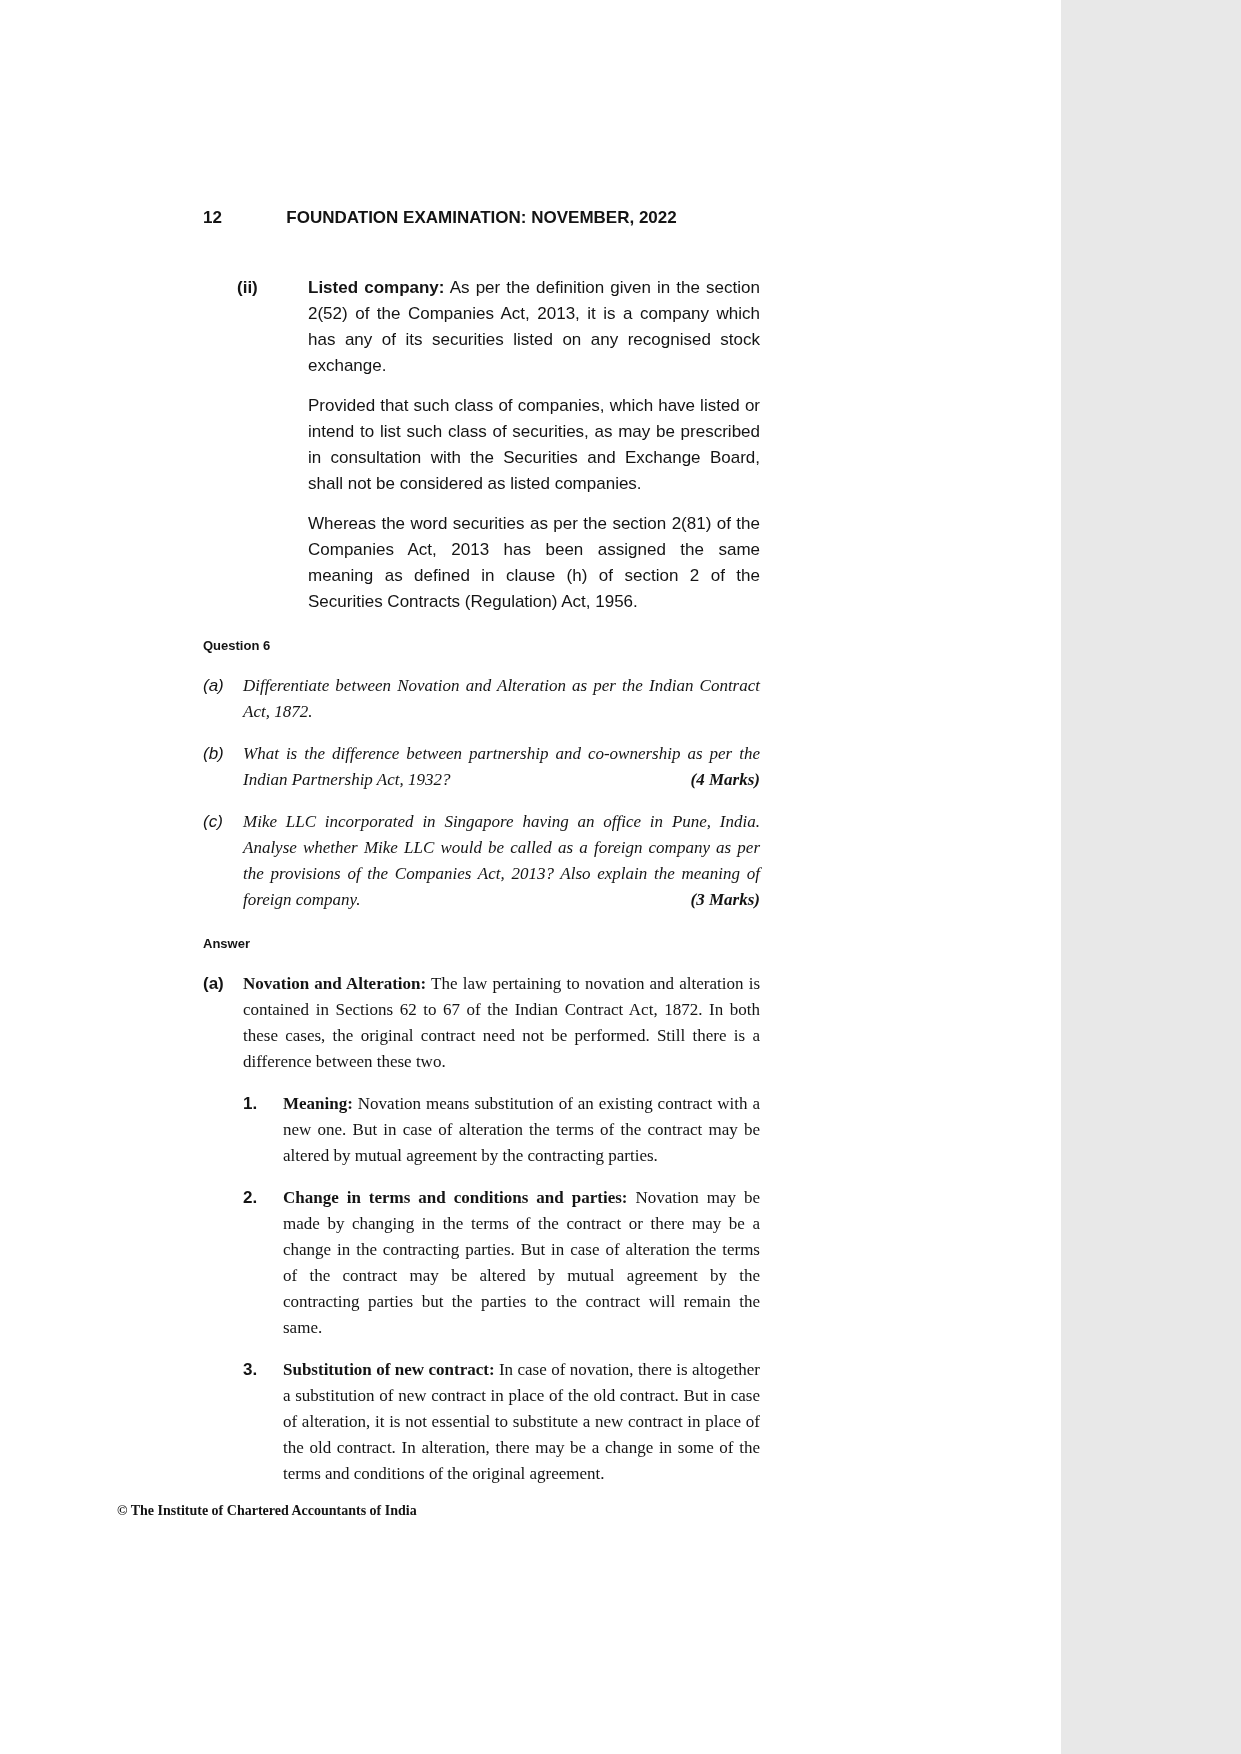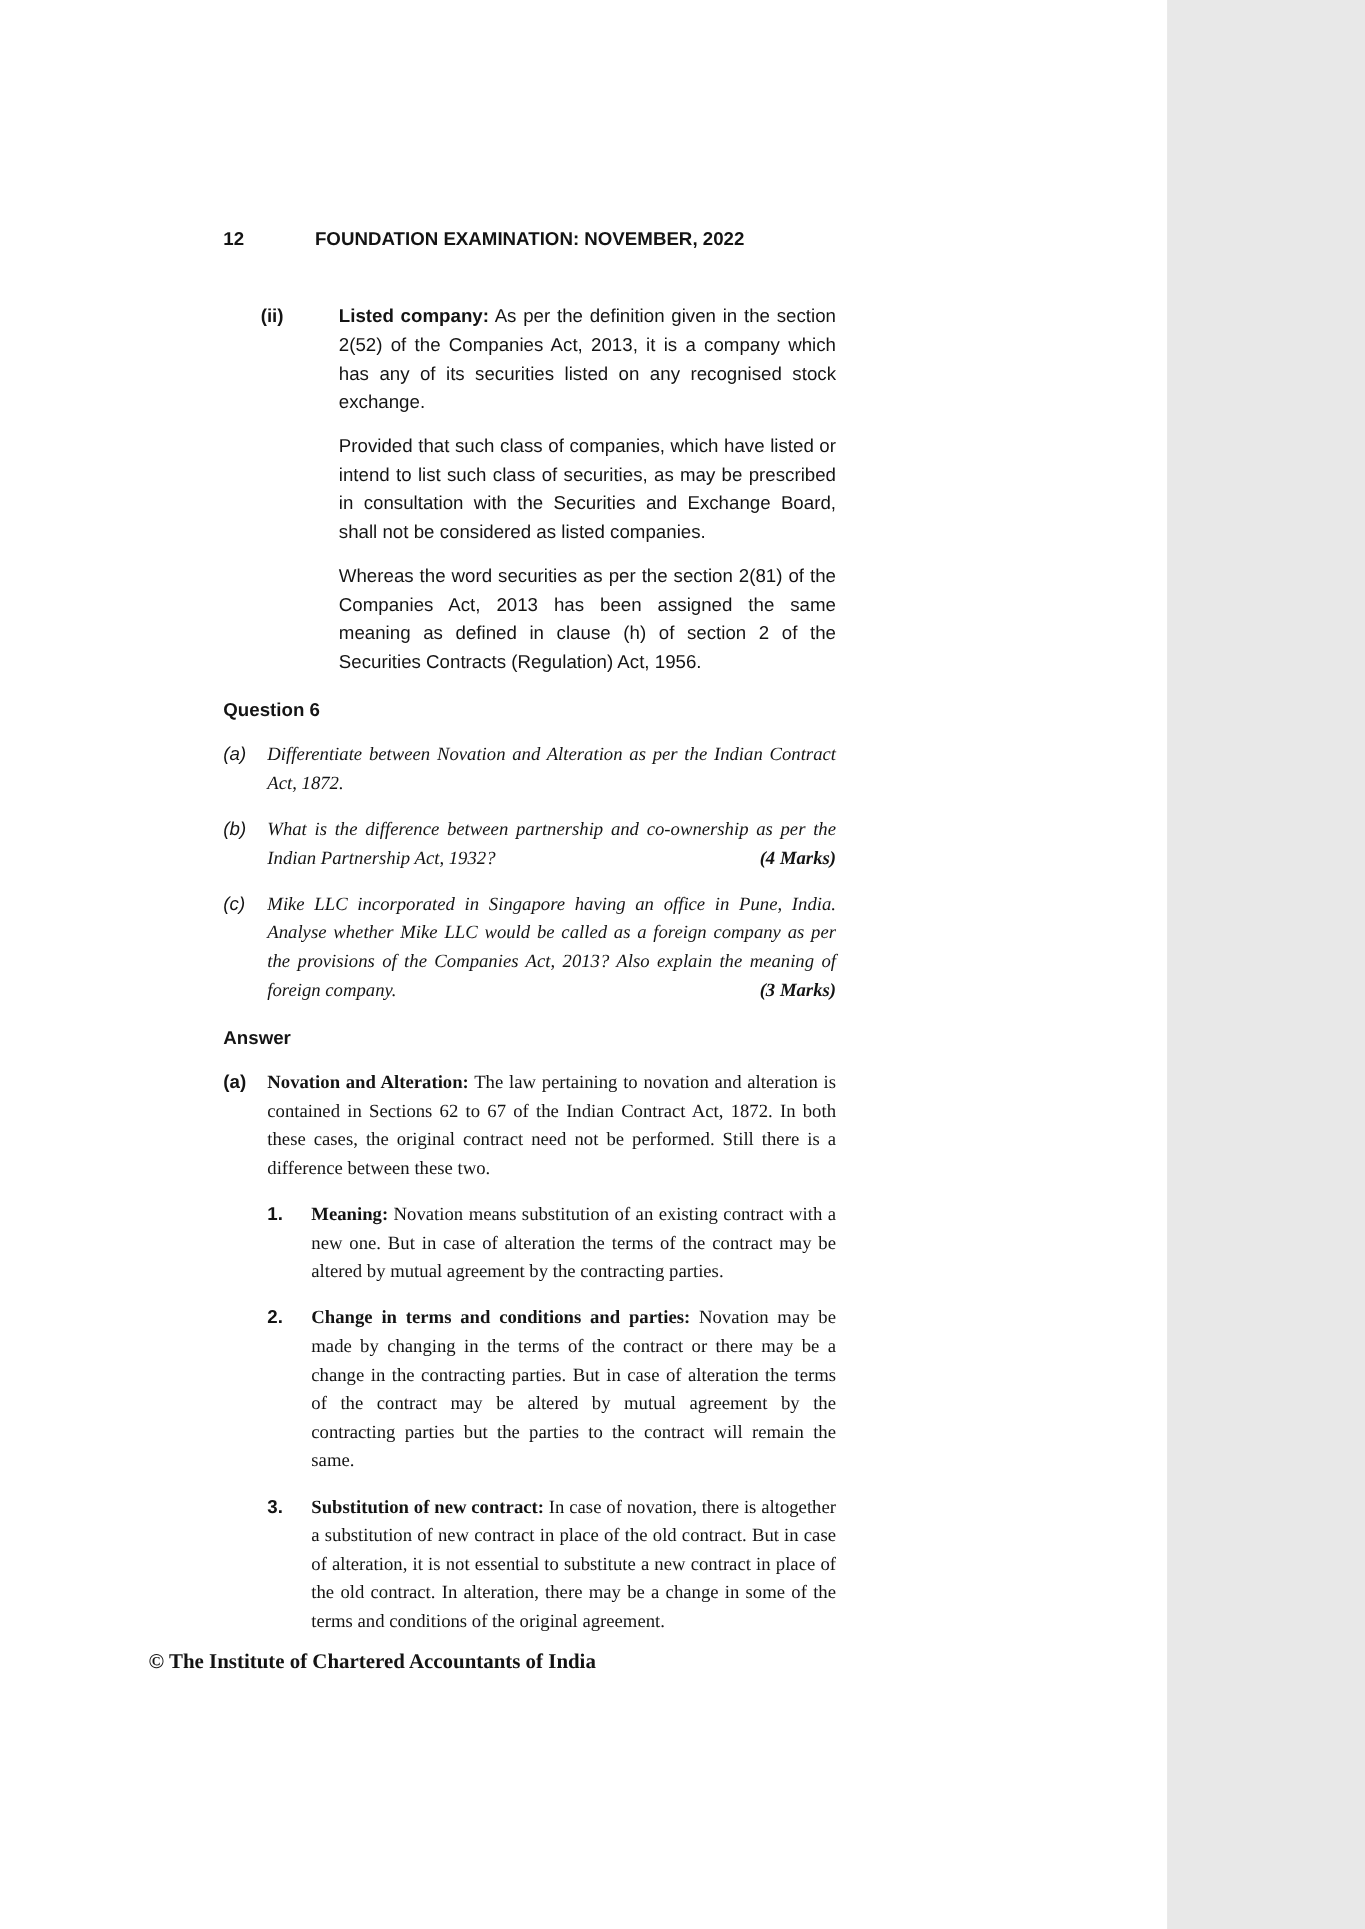--- a/index.html
+++ b/index.html
@@ -38,21 +38,21 @@
   .row .lbl { flex: 0 0 40px; }
   .row .body { flex: 1 1 auto; min-width: 0; }
 
   .indent-1 { padding-left: 34px; }
   .indent-1 > .lbl { flex: 0 0 46px; }
   .indent-2 { padding-left: 40px; }
 
   .para { text-align: justify; margin-bottom: 14px; margin-left: 25px; }
   .para:last-child { margin-bottom: 0; }
 
-  .heading { font-size: 17px; font-weight: bold; margin: 18px 0 14px 0; }
+  .heading { font-size: 13px; font-weight: bold; margin: 18px 0 14px 0; }
 
   .bold { font-weight: bold; }
   .italic { font-style: italic; }
   .justify { text-align: justify; font-family: Liberation Serif, serif; }
   .rel { position: relative; }
 
   .marks-line {
     text-align: right;
     font-weight: bold;
     font-style: italic;
@@ -63,25 +63,25 @@
     right: 0;
     bottom: 0;
     font-weight: bold;
     font-style: italic;
     background: #ffffff;
     padding-left: 6px;
   }
 
   .doc-footer {
     position: absolute;
-    left: 135px;
+    left: 117px;
     top: 1498px;
     font-family: "Liberation Serif", serif;
     font-weight: bold;
-    font-size: 19px;
+    font-size: 14px;
   }
 </style>
 </head>
 <body>
 
 <div class="page">
 
   <header class="doc-header">
     <span class="page-number">12</span>
     <span class="doc-title">FOUNDATION EXAMINATION: NOVEMBER, 2022</span>

